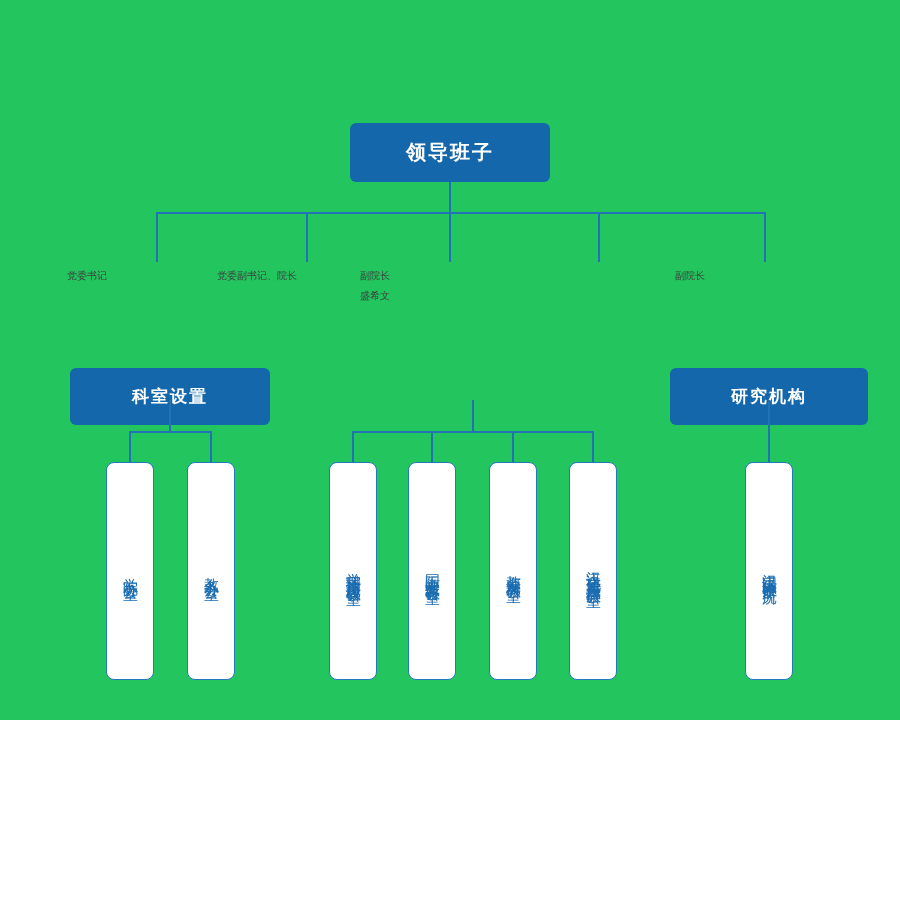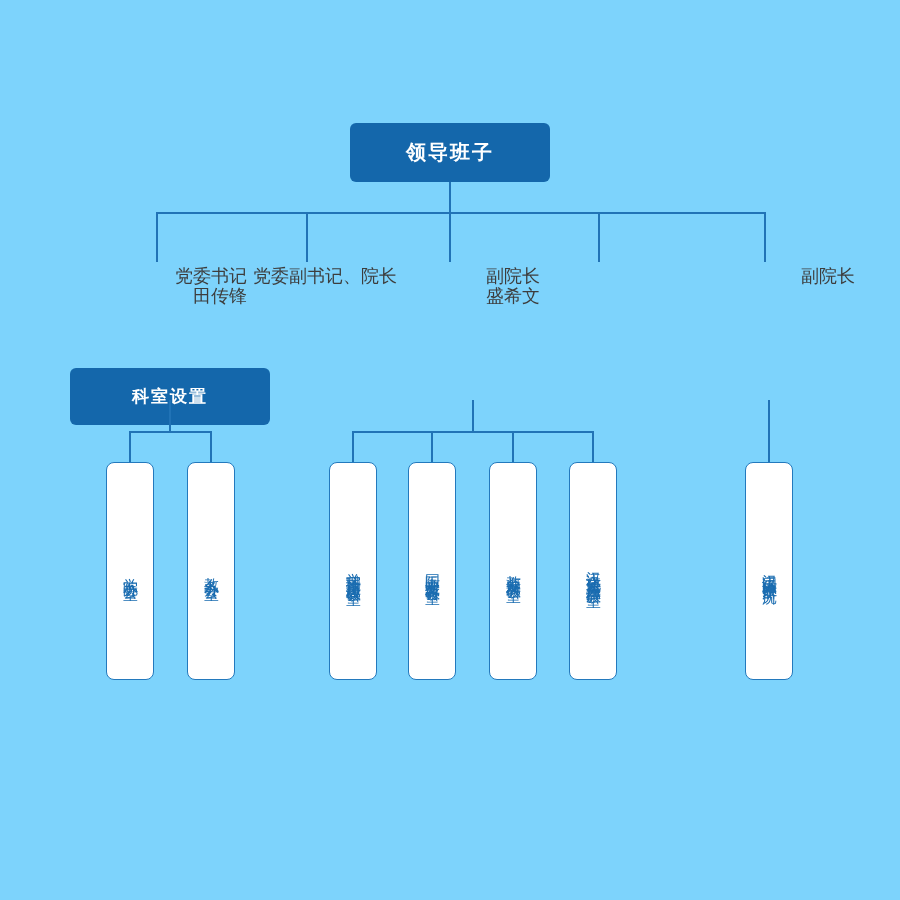--- a/index.html
+++ b/index.html
@@ -4,22 +4,22 @@
 <style>
   html, body {
     margin: 0;
     padding: 0;
     background: #ffffff;
     font-family: "Liberation Sans", sans-serif;
   }
   .canvas {
     position: relative;
     width: 900px;
-    height: 900px;
-    background: #7dd3fc;
+    height: 720px;
+    background: #22c55e;
     overflow: hidden;
   }
   
   .node {
     position: absolute;
     background: #1467ab;
     color: #ffffff;
     border-radius: 6px;
     display: flex;
     align-items: center;
@@ -35,23 +35,23 @@
   .line {
     position: absolute;
     background: #2173b6;
   }
   .line.v { width: 1.5px; }
   .line.h { height: 1.5px; }
 
   
   .leader {
     position: absolute;
-    text-align: right;
+    text-align: left;
     color: #3d3d3d;
-    font-size: 18px;
+    font-size: 10px;
     line-height: 20px;
   }
   .leader span { display: block; }
 
   
   .leaf {
     position: absolute;
     width: 48px;
     height: 218px;
     background: #ffffff;
@@ -81,34 +81,34 @@
   <div class="line v" style="left:449px; top:182px; height:30px;"></div>
   <div class="line h" style="left:157px; top:212px; width:609px;"></div>
   <div class="line v" style="left:156px; top:212px; height:50px;"></div>
   <div class="line v" style="left:306px; top:212px; height:50px;"></div>
   <div class="line v" style="left:449px; top:212px; height:50px;"></div>
   <div class="line v" style="left:598px; top:212px; height:50px;"></div>
   <div class="line v" style="left:764px; top:212px; height:50px;"></div>
 
   <div class="leader" style="left:67px; top:266px; width:180px;">
     <span>党委书记</span>
-    <span>田传锋</span>
   </div>
   <div class="leader" style="left:217px; top:266px; width:180px;">
     <span>党委副书记、院长</span>
   </div>
   <div class="leader" style="left:360px; top:266px; width:180px;">
     <span>副院长</span>
     <span>盛希文</span>
   </div>
   <div class="leader" style="left:675px; top:266px; width:180px;">
     <span>副院长</span>
   </div>
 
   <div class="node section" style="left:70px; top:343px; width:200px; height:57px;">科室设置</div>
+  <div class="node section" style="left:670px; top:343px; width:198px; height:57px;">研究机构</div>
 
   <div class="line v" style="left:169px; top:400px; height:31px;"></div>
   <div class="line h" style="left:129px; top:431px; width:83px;"></div>
   <div class="line v" style="left:129px; top:431px; height:31px;"></div>
   <div class="line v" style="left:210px; top:431px; height:31px;"></div>
 
   <div class="line v" style="left:472px; top:400px; height:31px;"></div>
   <div class="line h" style="left:352px; top:431px; width:242px;"></div>
   <div class="line v" style="left:352px; top:431px; height:31px;"></div>
   <div class="line v" style="left:431px; top:431px; height:31px;"></div>

